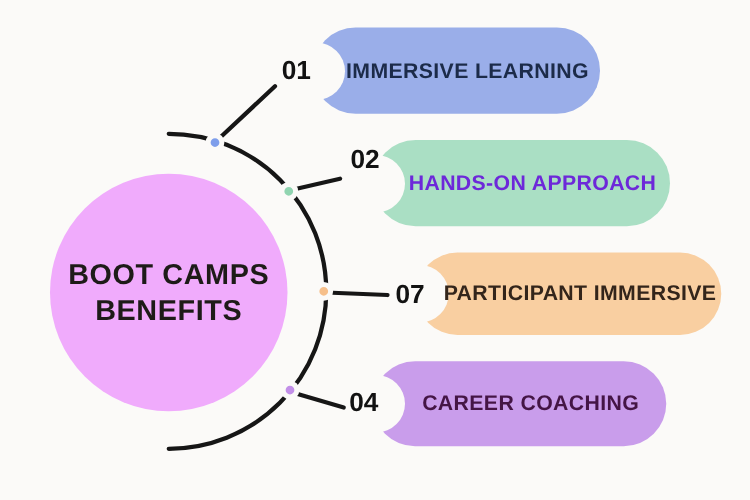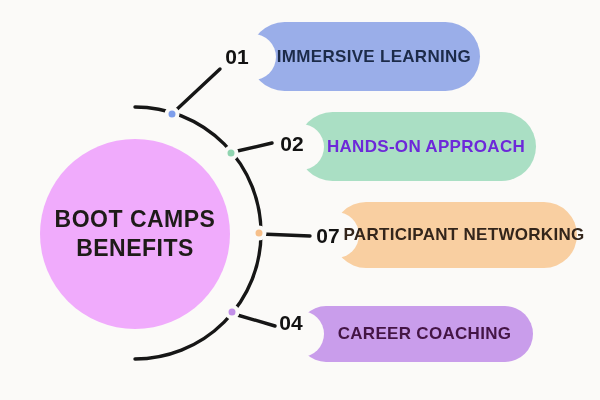--- a/index.html
+++ b/index.html
@@ -52,31 +52,31 @@
     position: relative;
     font-weight: bold;
     font-size: 17px;
     letter-spacing: 0.3px;
     padding-left: 18px;
     white-space: nowrap;
   }
   .pill-1 { left: 250px; top: 22px;  width: 230px; height: 69px; }
   .pill-2 { left: 298px; top: 112px; width: 238px; height: 69px; }
   .pill-3 { left: 333px; top: 202px; width: 244px; height: 66px; }
-  .pill-4 { left: 298px; top: 289px; width: 235px; height: 56px; margin-top: 17px; }
+  .pill-4 { left: 298px; top: 289px; width: 235px; height: 68px; }
   .step-number {
     position: absolute;
     transform: translate(-50%, -50%);
     font-weight: bold;
     font-size: 21px;
     color: #121212;
     z-index: 3;
   }
   .num-1 { left: 237px; top: 57px; }
-  .num-2 { left: 292px; top: 144px; }
+  .num-2 { left: 292px; top: 128px; }
   .num-3 { left: 328px; top: 236px; }
   .num-4 { left: 291px; top: 323px; }
 </style>
 </head>
 <body>
 
 <div id="canvas" style="background-color: rgb(251, 250, 248);">
 
   <svg id="connector-svg" viewBox="0 0 600 400" xmlns="http://www.w3.org/2000/svg">
     <path d="M 135 107 A 126 126 0 0 1 135 359" fill="none" stroke-width="3.4" stroke-linecap="round" stroke="#161616"></path>
@@ -102,21 +102,21 @@
     <div class="pill-label" style="color: rgb(28, 43, 73);">IMMERSIVE LEARNING</div>
   </div>
 
   <div class="pill pill-2" style="background-color: rgb(170, 223, 196);">
     <div class="notch" style="background: rgb(251, 250, 248);"></div>
     <div class="pill-label" style="color: #6d28d9;">HANDS-ON APPROACH</div>
   </div>
 
   <div class="pill pill-3" style="background-color: rgb(249, 207, 161);">
     <div class="notch" style="background: rgb(251, 250, 248);"></div>
-    <div class="pill-label" style="color: rgb(51, 37, 27);">PARTICIPANT NETWORKING</div>
+    <div class="pill-label" style="color: rgb(51, 37, 27);">PARTICIPANT IMMERSIVE</div>
   </div>
 
   <div class="pill pill-4" style="background-color: rgb(201, 157, 235);">
     <div class="notch" style="background: rgb(251, 250, 248);"></div>
     <div class="pill-label" style="color: rgb(68, 21, 69);">CAREER COACHING</div>
   </div>
 
   <div class="step-number num-1">01</div>
   <div class="step-number num-2">02</div>
   <div class="step-number num-3">07</div>

